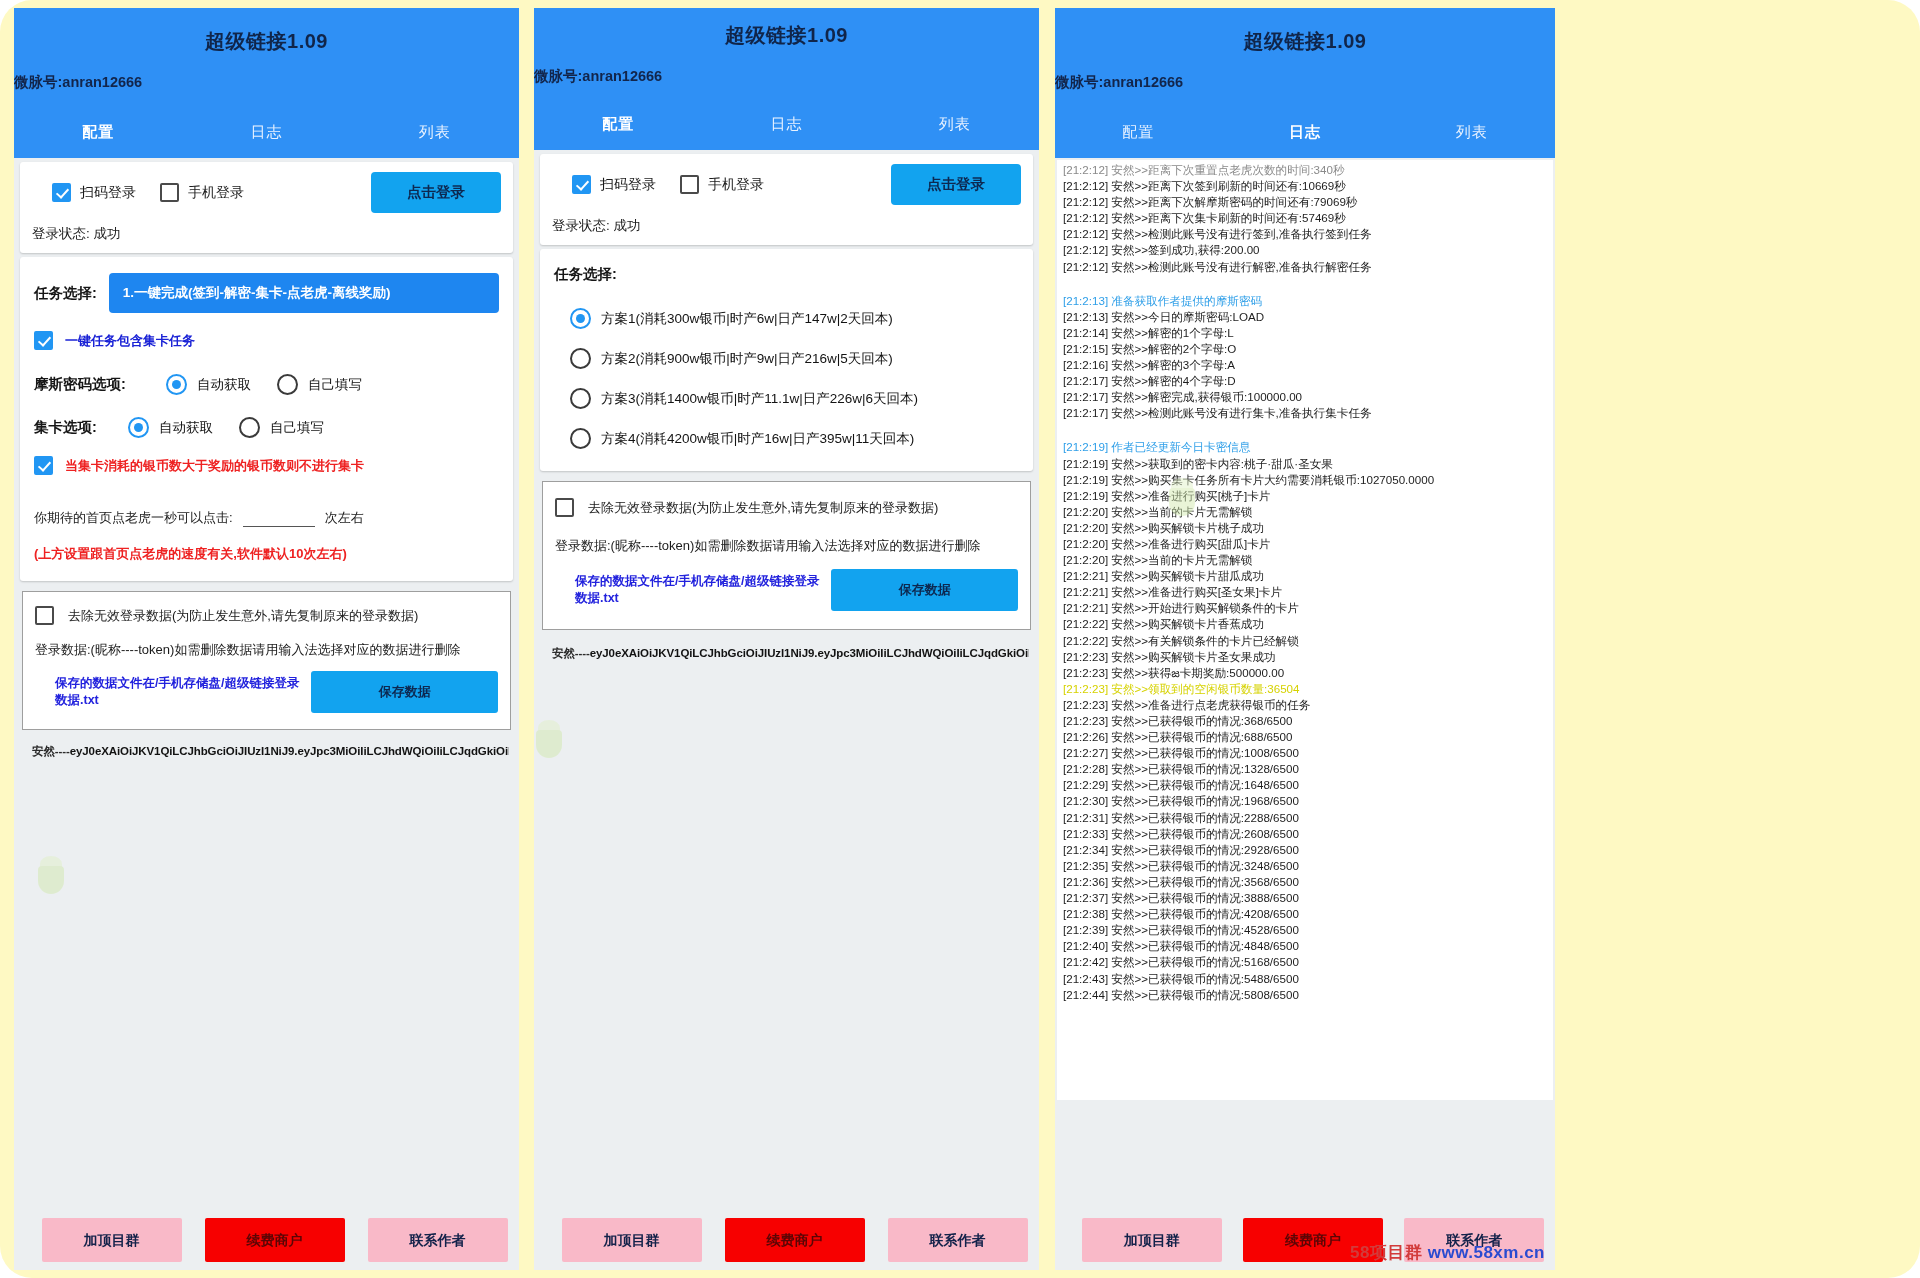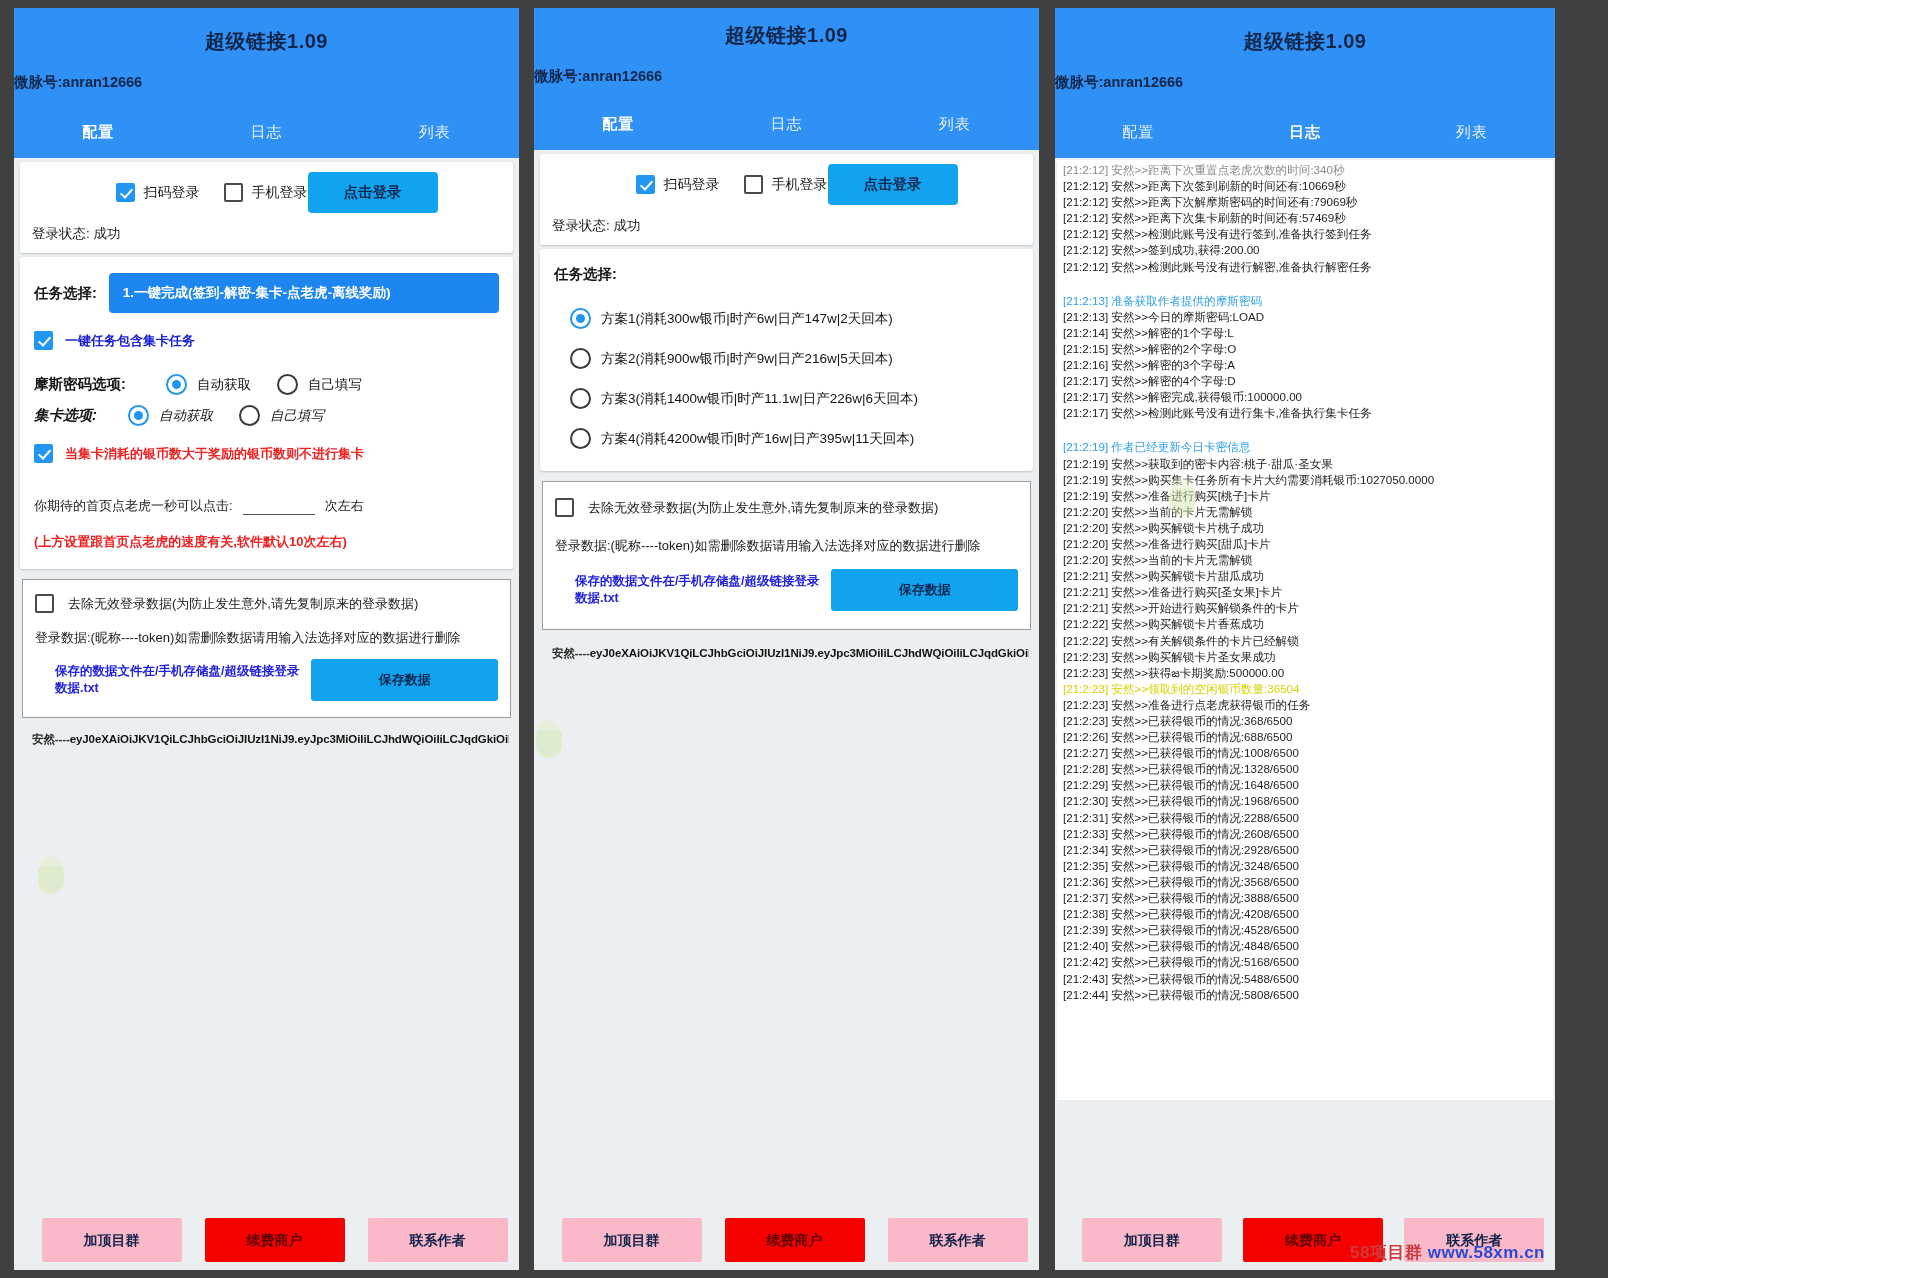--- a/index.html
+++ b/index.html
@@ -2,21 +2,21 @@
 <html><head>
 <meta charset="utf-8">
 <style>
   html,body{margin:0;padding:0;}
   body{
     width:1920px;height:1278px;
     background:#ffffff;
     font-family:"Liberation Sans","DejaVu Sans",sans-serif;
     overflow:hidden;
   }
-  .stage{position:relative;width:1608px;height:1278px;background:#404040;}
+  .stage{position:relative;width:1920px;height:1278px;background:#fef9c3;border-radius:32px;}
 
   
   .panel{
     position:absolute;
     top:8px;
     width:505px;
     height:1262px;
     background:#eceff1;
     overflow:hidden;
   }
@@ -66,21 +66,21 @@
   .card{
     background:#ffffff;
     margin:4px 6px;
     border-radius:3px;
     box-shadow:0 1px 2px rgba(0,0,0,.18);
     padding:10px 12px;
   }
   .card.flat{box-shadow:none;border:1px solid #9e9e9e;border-radius:0;margin:10px 8px;}
 
   .row{display:flex;align-items:center;}
-  .spread{justify-content:center;padding-left:20px;}
+  .spread{justify-content:space-between;padding-left:20px;}
 
   
   .cb{
     width:19px;height:19px;
     border:2px solid #4a4a4a;
     border-radius:2px;
     box-sizing:border-box;
     display:inline-block;
     position:relative;
     flex:none;
@@ -256,21 +256,21 @@
       </div>
 
       <div class="row" style="margin-top:24px;">
         <span class="lab" style="width:122px;">摩斯密码选项:</span>
         <span class="rb on" style="margin-left:10px;"></span>
         <span class="rb-label">自动获取</span>
         <span class="rb" style="margin-left:26px;"></span>
         <span class="rb-label">自己填写</span>
       </div>
 
-      <div class="row" style="margin-top:10px;font-style:italic;">
+      <div class="row" style="margin-top:22px;">
         <span class="lab" style="width:86px;">集卡选项:</span>
         <span class="rb on" style="margin-left:8px;"></span>
         <span class="rb-label">自动获取</span>
         <span class="rb" style="margin-left:26px;"></span>
         <span class="rb-label">自己填写</span>
       </div>
 
       <div class="row" style="margin-top:18px;">
         <span class="cb on"></span>
         <span class="red-text" style="margin-left:12px;">当集卡消耗的银币数大于奖励的银币数则不进行集卡</span>

